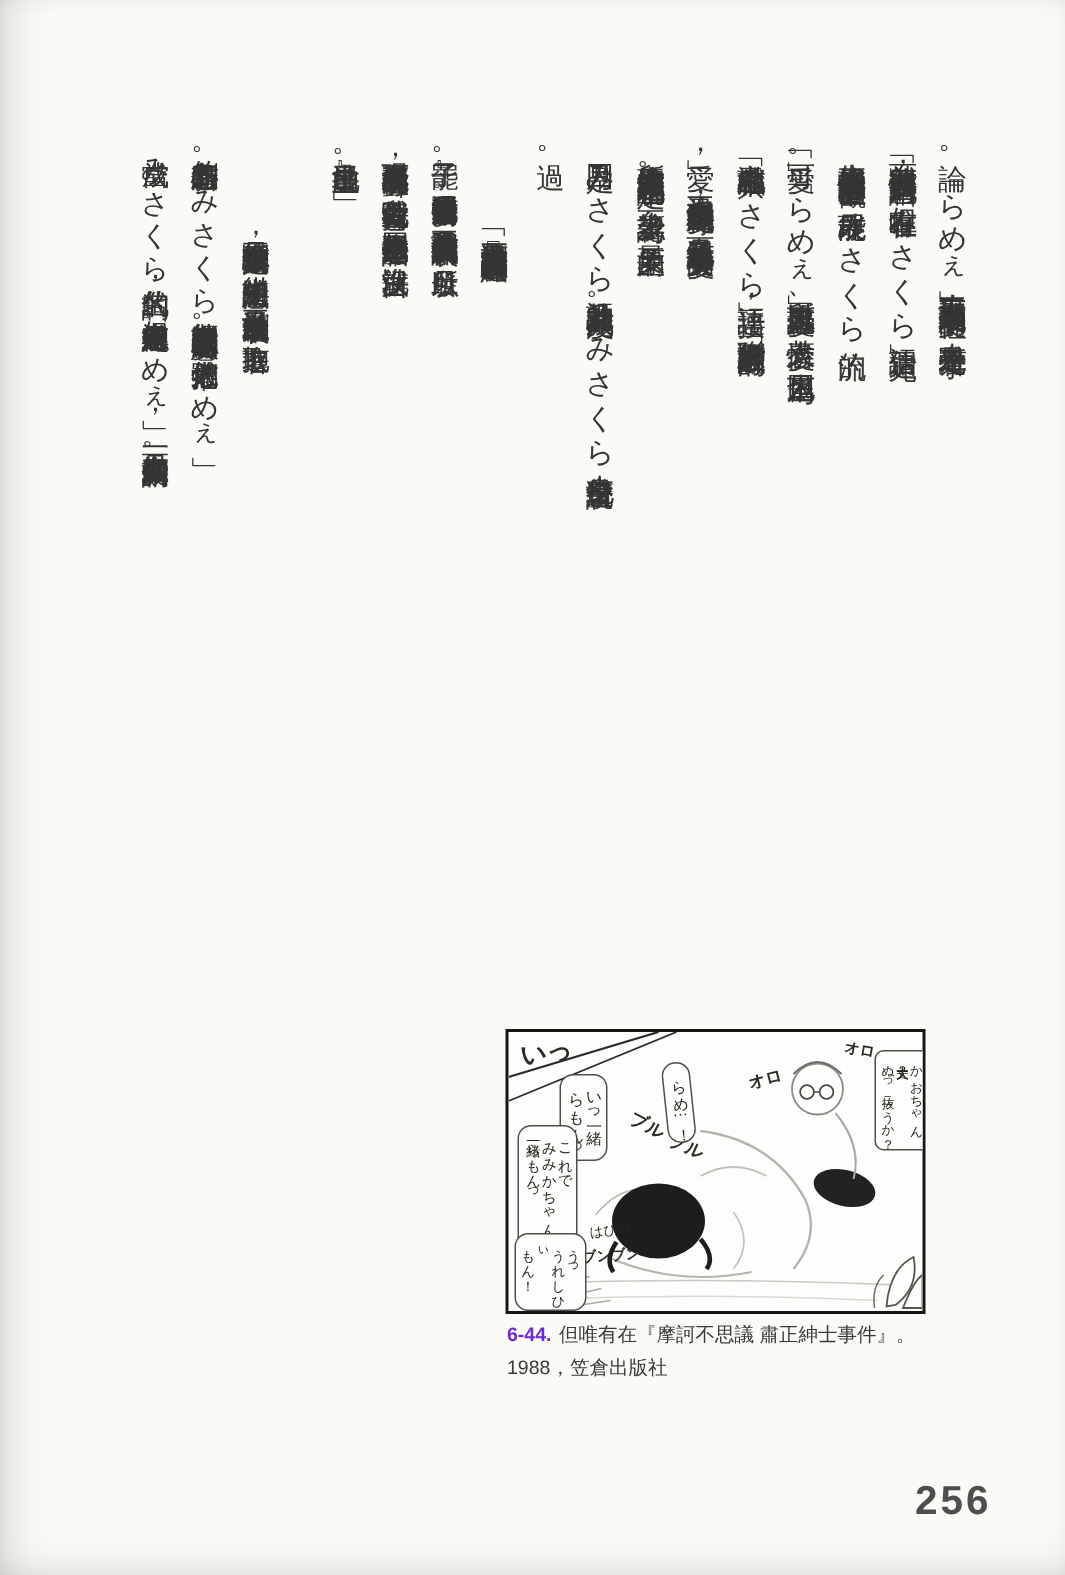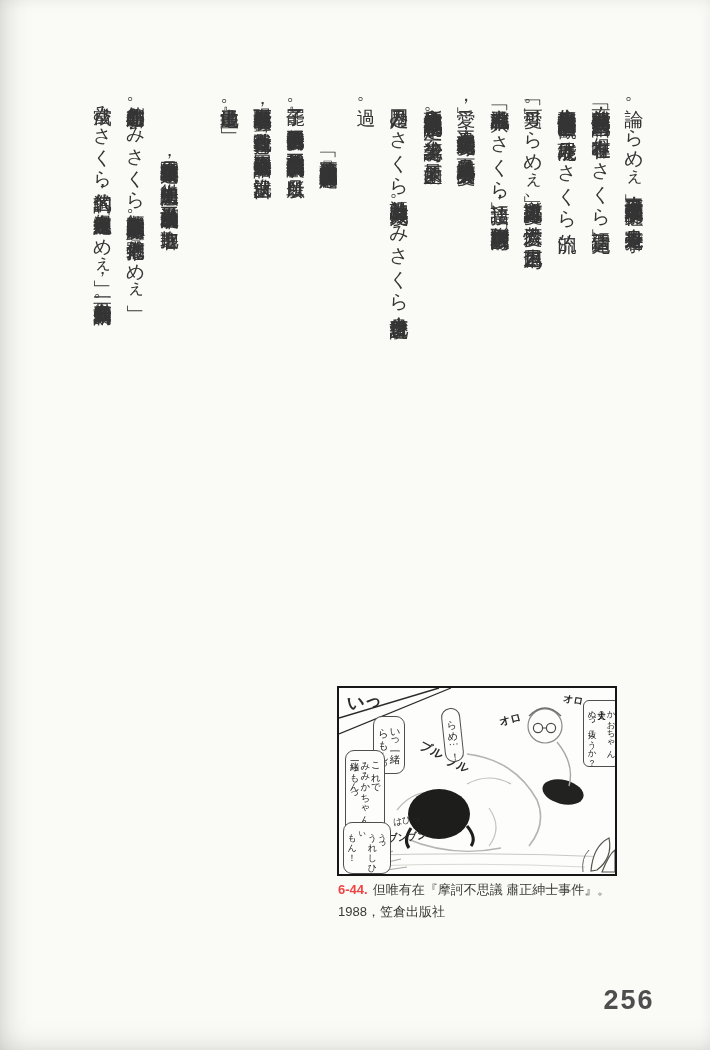--- a/index.html
+++ b/index.html
@@ -29,23 +29,23 @@
   }
   .sfx{
     position:absolute;color:#2b2b27;font-weight:bold;white-space:nowrap;
     font-family:"Liberation Sans","DejaVu Sans",sans-serif;
   }
   #figure-caption{
     position:absolute;left:338px;top:879px;width:300px;
     font-family:"Liberation Sans","DejaVu Sans",sans-serif;
     font-size:13px;line-height:22px;color:#3a3a38;
   }
-  #caption-label{font-weight:bold;color:#ef4444;margin-right:5px;}
+  #caption-label{font-weight:bold;color:#6d28d9;margin-right:5px;}
   #page-number{
-    position:absolute;left:597px;top:985px;width:64px;text-align:center;
+    position:absolute;left:597px;top:985px;width:64px;text-align:right;
     font-family:"Liberation Sans","DejaVu Sans",sans-serif;
     font-size:27px;font-weight:bold;letter-spacing:2px;color:#4e4e4e;
   }
 </style>
 </head>
 <body>
 
 <div id="book-page">
 
   <div class="vcol p1" style="left:621px">論。「らめぇ」不過是支撐那過剩表現的一支柱子，本身雖是光看字</div>

